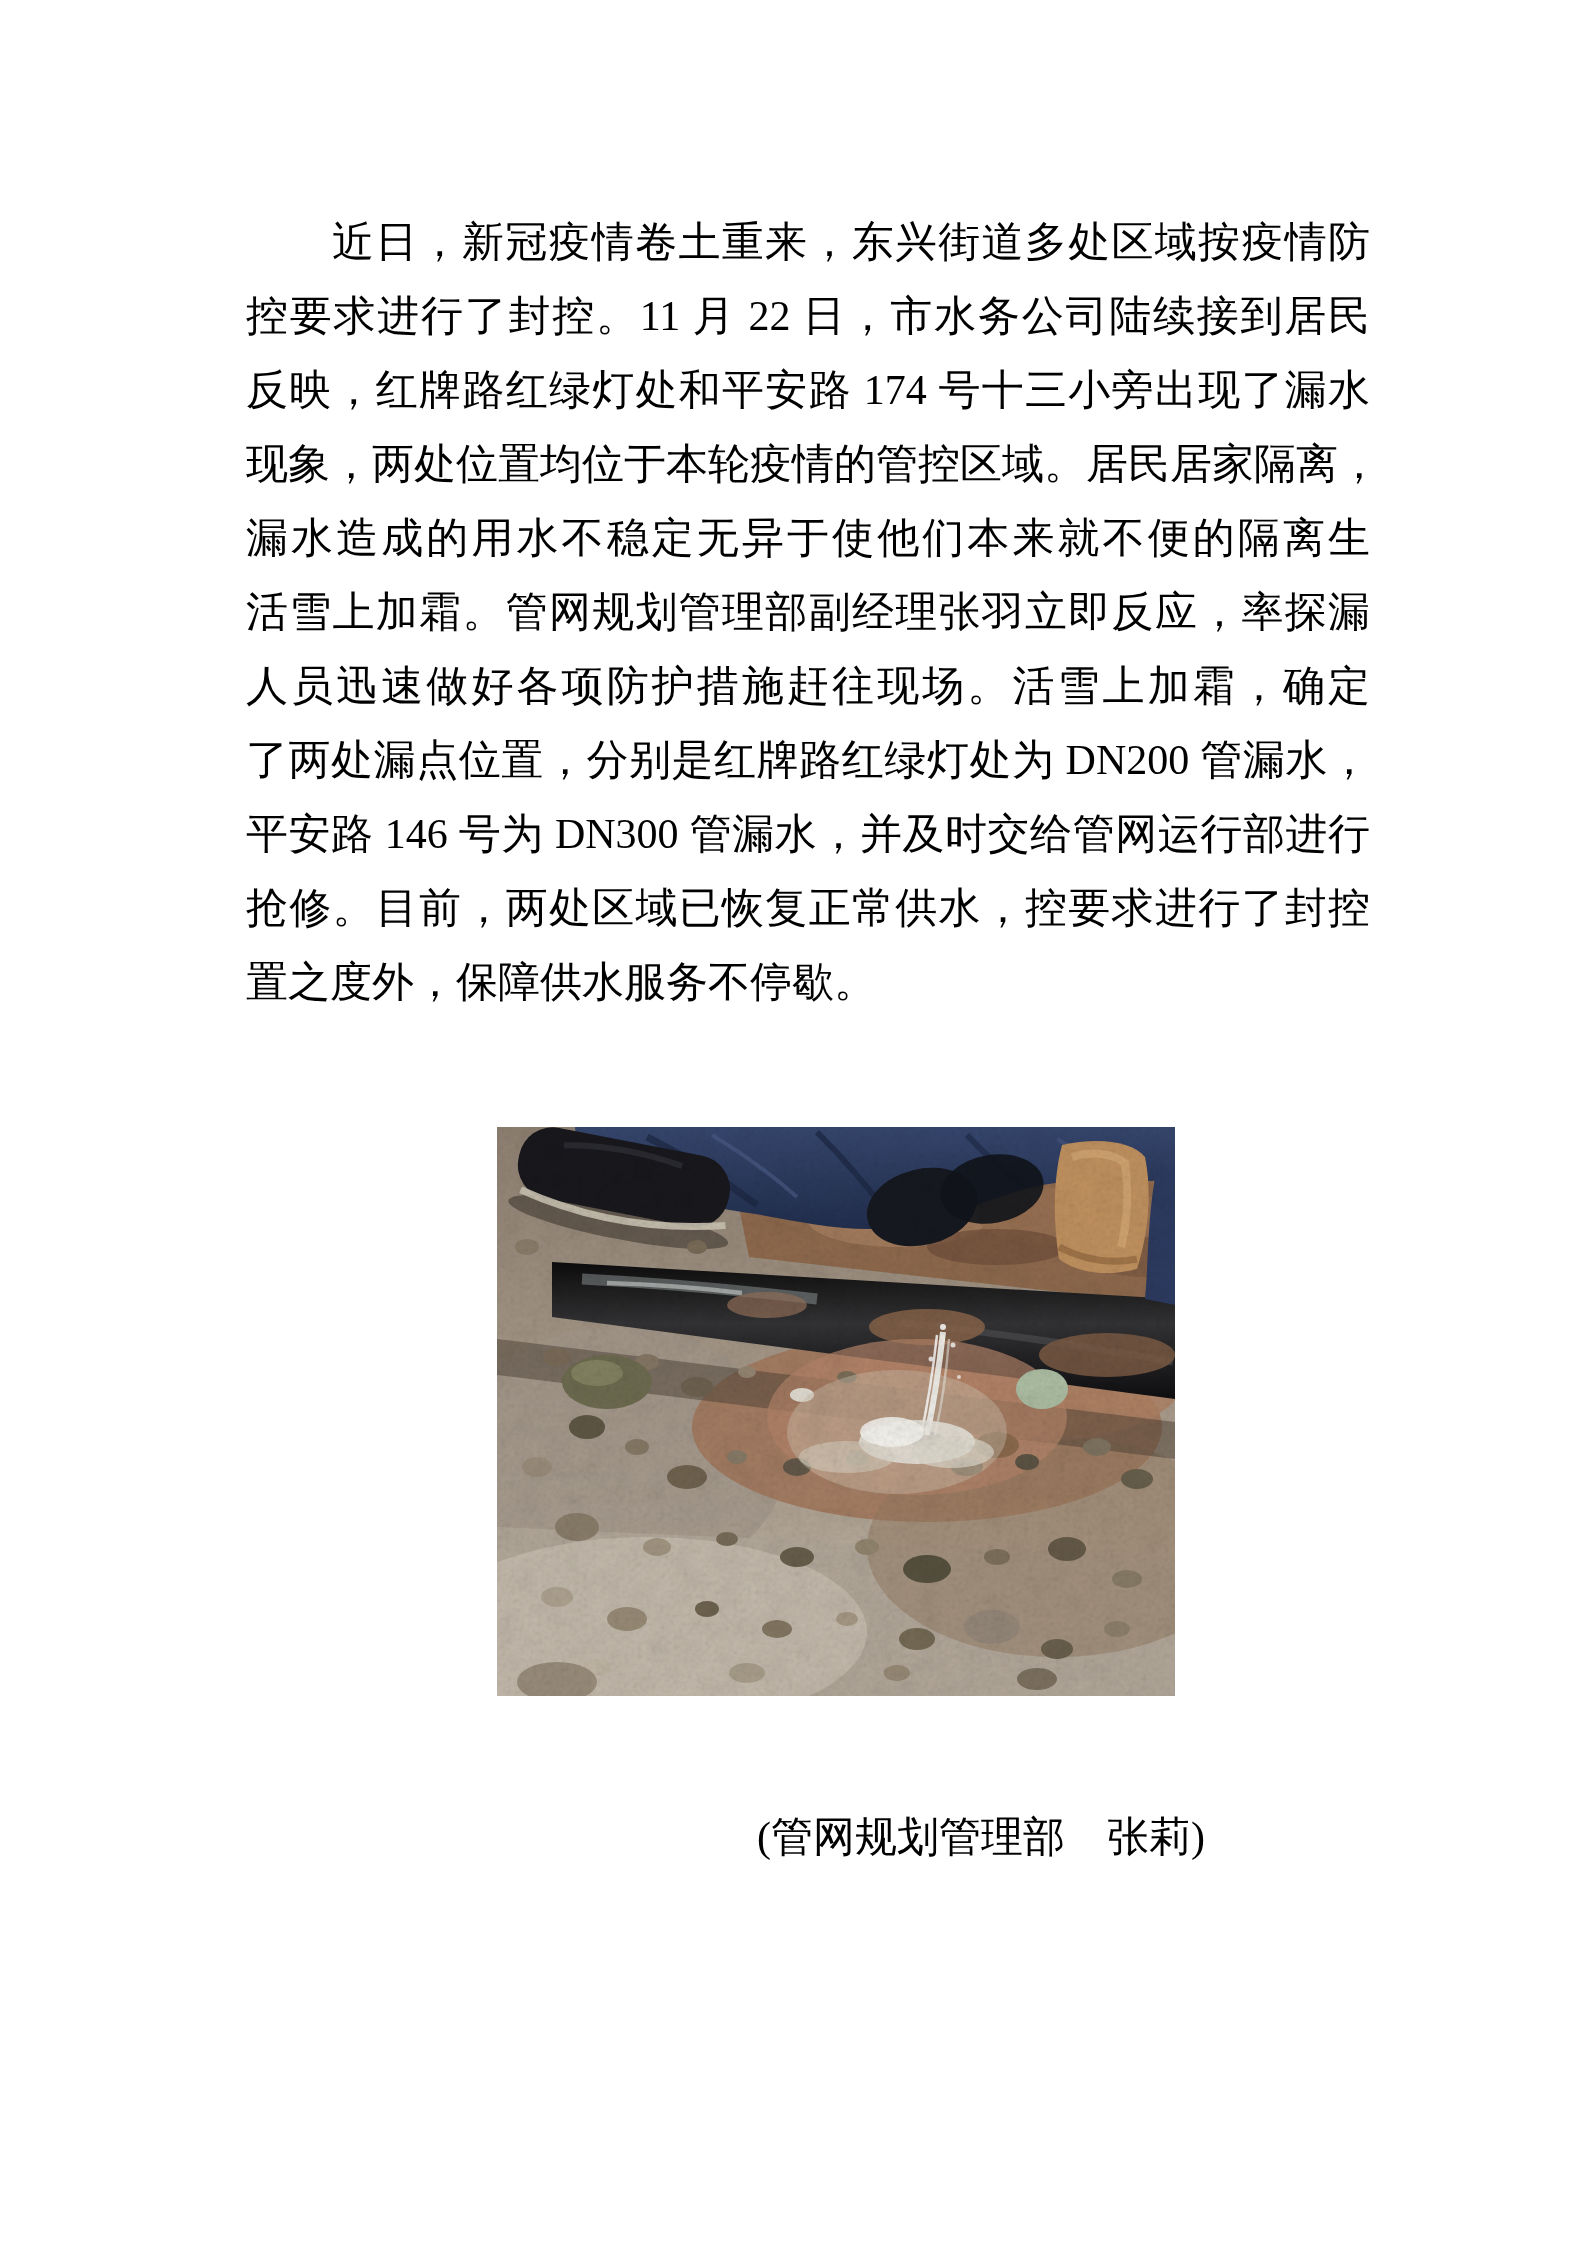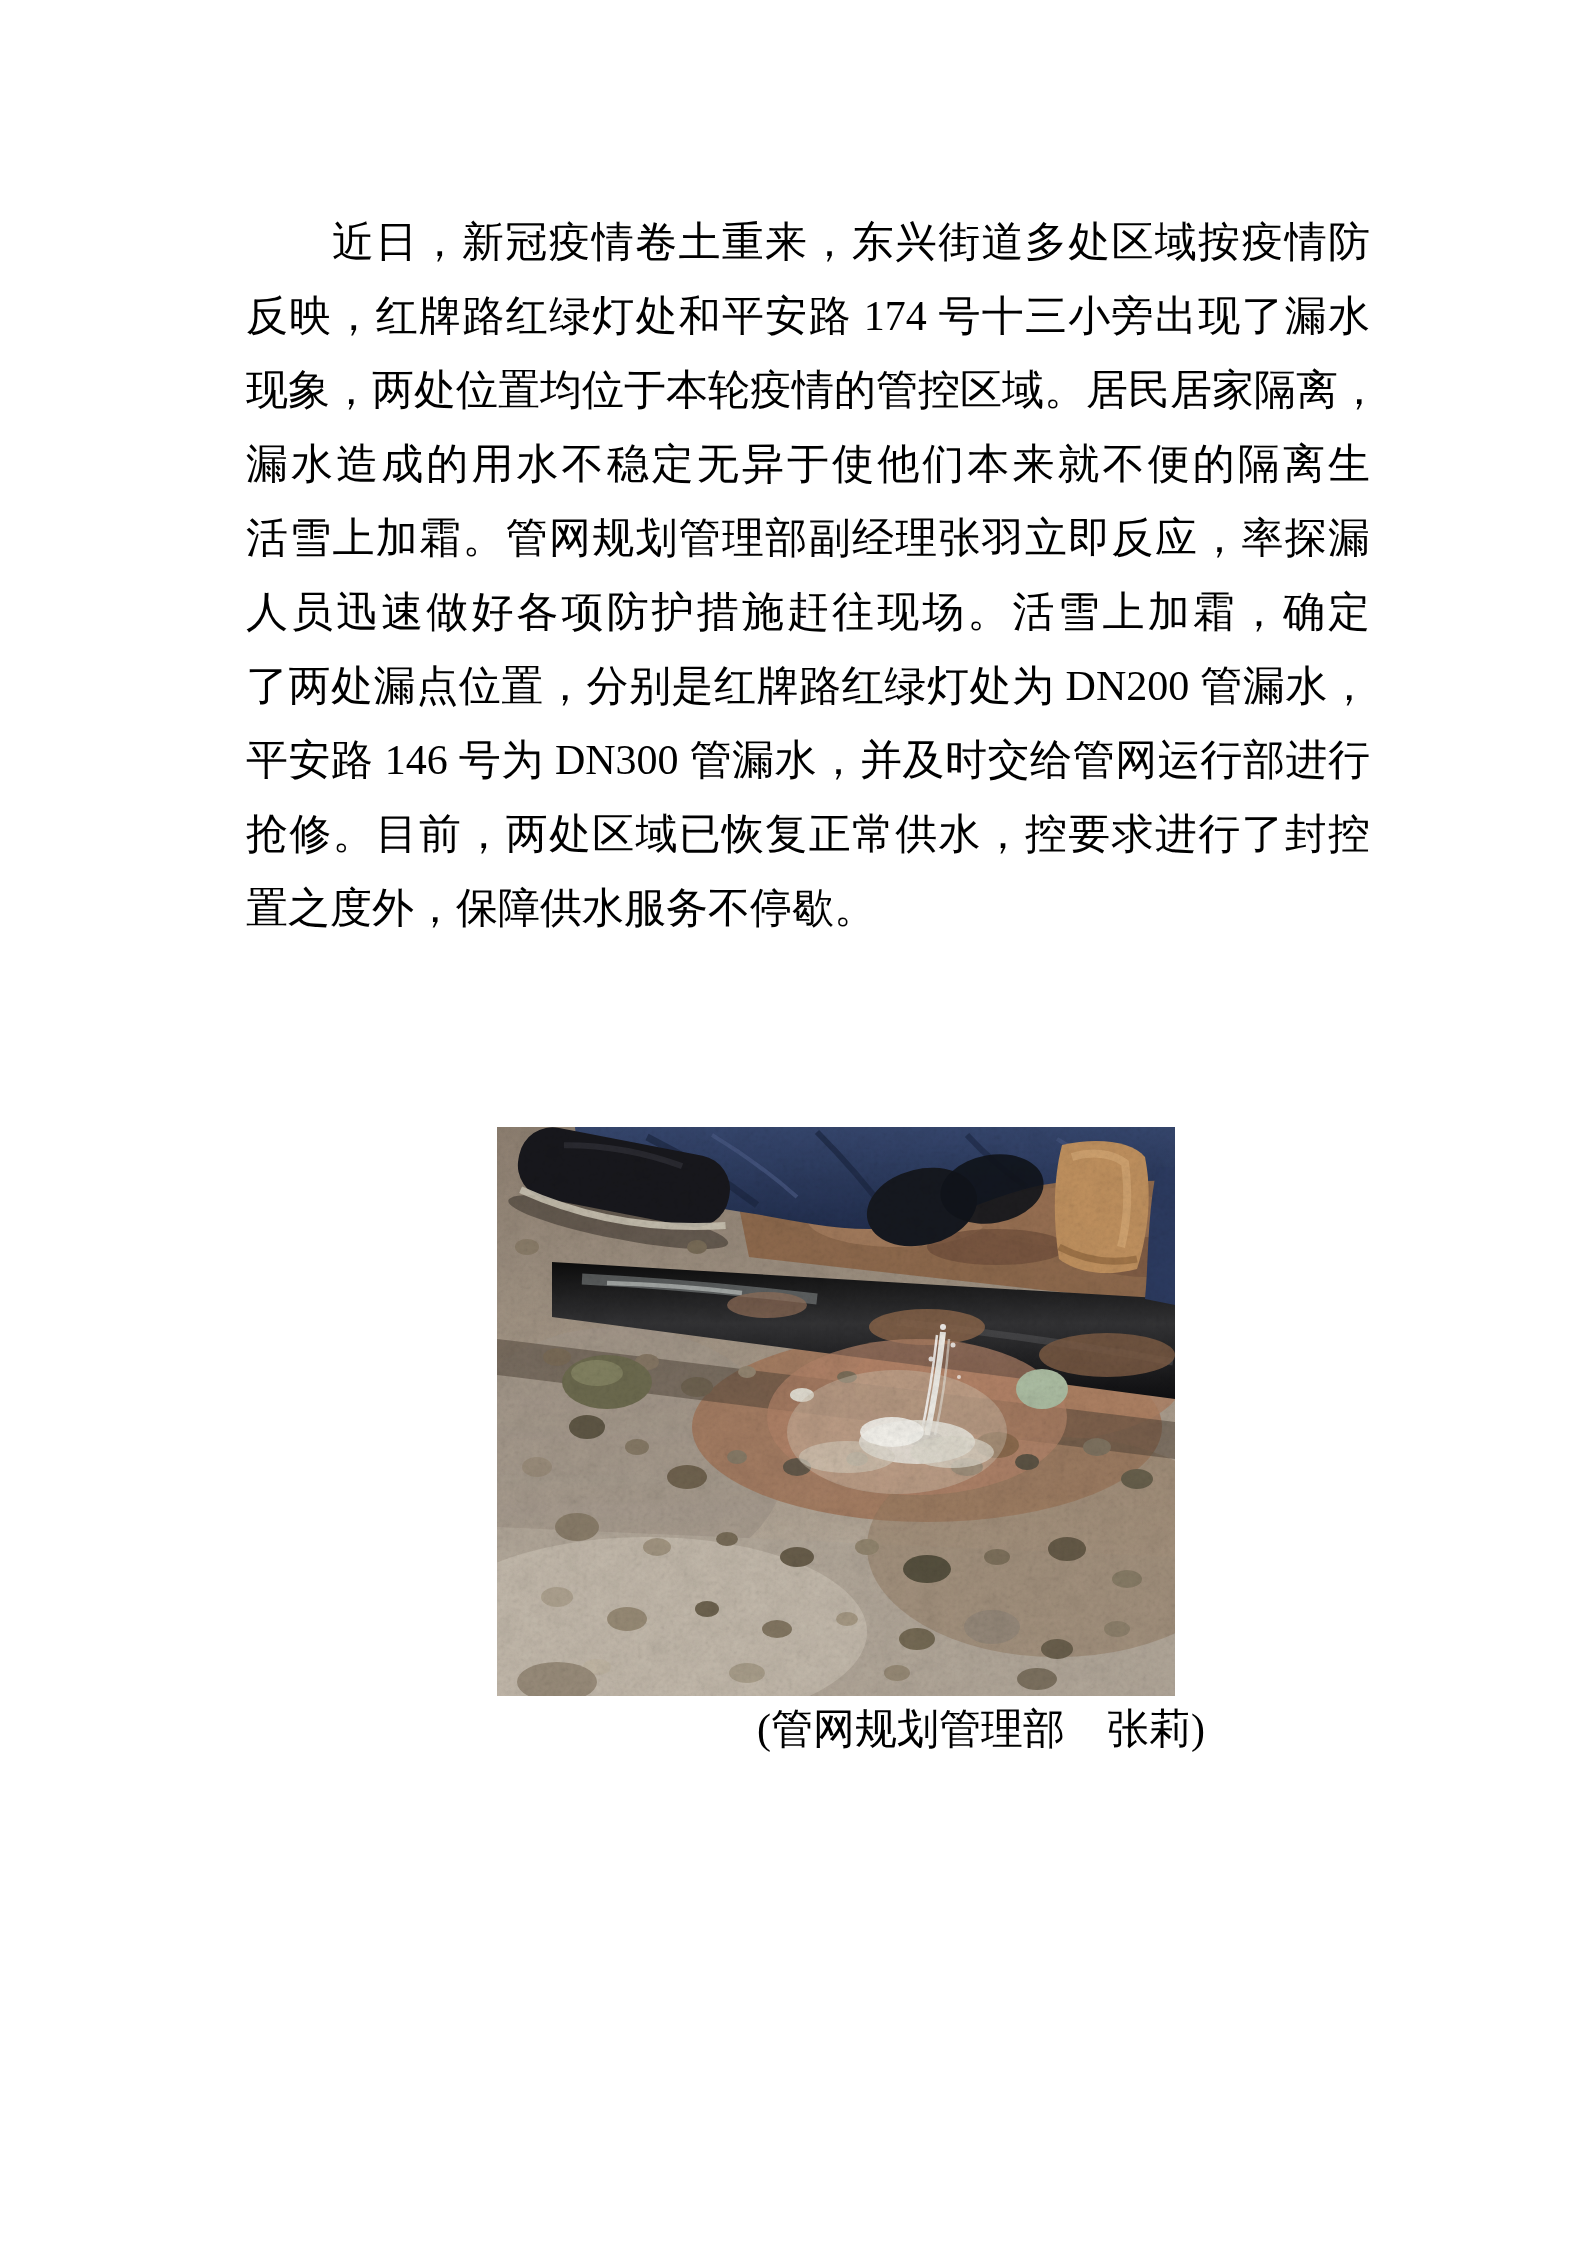--- a/index.html
+++ b/index.html
@@ -33,33 +33,34 @@
     position: absolute;
     left: 497px;
     top: 1127px;
     width: 678px;
     height: 569px;
   }
   .photo svg { display: block; width: 100%; height: 100%; }
   .credit {
     position: absolute;
     left: 757px;
-    top: 1692px;
+    top: 1800px;
     font-size: 42px;
     line-height: 74px;
     white-space: nowrap;
   }
 </style>
 </head>
 <body>
 
 <div class="page">
 
   <div class="body-text">
     <div class="line indent">近日，新冠疫情卷土重来，东兴街道多处区域按疫情防</div>
+    <div class="line">控要求进行了封控。11 月 22 日，市水务公司陆续接到居民</div>
     <div class="line">反映，红牌路红绿灯处和平安路 174 号十三小旁出现了漏水</div>
     <div class="line">现象，两处位置均位于本轮疫情的管控区域。居民居家隔离，</div>
     <div class="line">漏水造成的用水不稳定无异于使他们本来就不便的隔离生</div>
     <div class="line">活雪上加霜。管网规划管理部副经理张羽立即反应，率探漏</div>
     <div class="line">人员迅速做好各项防护措施赶往现场。活雪上加霜，确定</div>
     <div class="line">了两处漏点位置，分别是红牌路红绿灯处为 DN200 管漏水，</div>
     <div class="line">平安路 146 号为 DN300 管漏水，并及时交给管网运行部进行</div>
     <div class="line">抢修。目前，两处区域已恢复正常供水，控要求进行了封控</div>
     <div class="line last">置之度外，保障供水服务不停歇。</div>
   </div>

